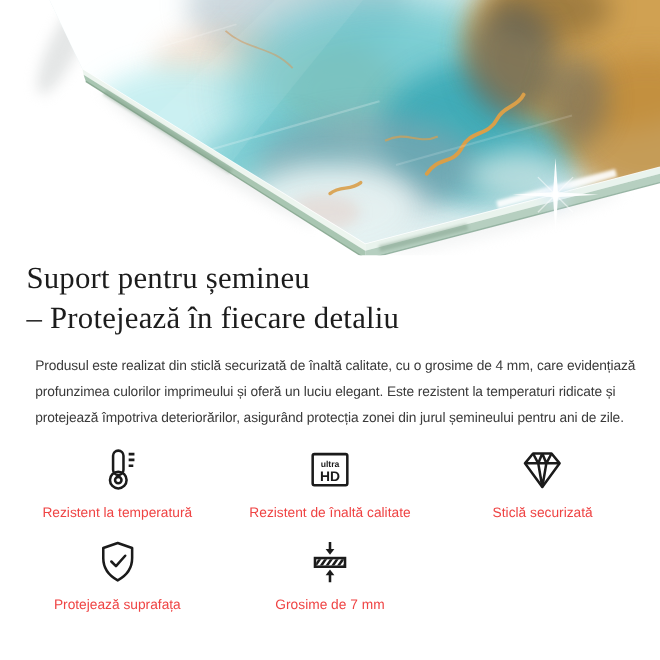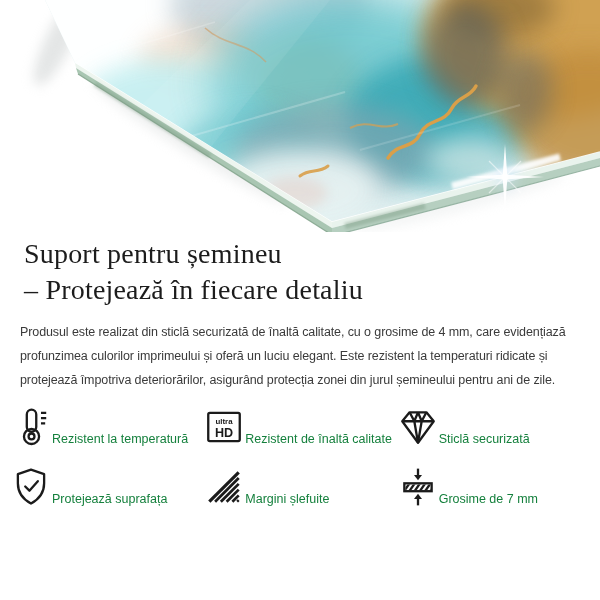--- a/index.html
+++ b/index.html
@@ -12,50 +12,50 @@
     margin: 4px 40px 0 24px;
     font-family: "Liberation Serif", "DejaVu Serif", serif;
     font-weight: 400;
     font-size: 28px;
     line-height: 36px;
     color: #1c1c1c;
     letter-spacing: 0.2px;
   }
 
   .desc {
-    margin: 12px 18px 0 20px;
+    margin: 12px 18px 0 32px;
     font-size: 12.5px;
     line-height: 24px;
     color: #3a3a3a;
     letter-spacing: -0.1px;
   }
 
   .features {
     display: grid;
     grid-template-columns: repeat(3, 1fr);
     margin: 12px 10px 0 10px;
     row-gap: 14px;
   }
   .feature {
     display: flex;
-    flex-direction: row;
+    flex-direction: column;
     align-items: center;
   }
   .icon-box {
     height: 46px;
     display: flex;
     align-items: center;
     justify-content: center;
   }
   .icon-box svg { display: block; }
   .f-label {
-    margin-top: 24px;
+    margin-top: 8px;
     font-size: 12.5px;
     line-height: 16px;
-    color: #15803d;
+    color: #ef4444;
     text-align: center;
     white-space: nowrap;
   }
   .ic { stroke: #1b1b1b; fill: none; stroke-width: 2.2; }
   .ic-fill { fill: #1b1b1b; stroke: none; }
   .ic-text { font-family: "Liberation Sans", sans-serif; font-weight: bold; fill: #1b1b1b; text-anchor: middle; }
 </style>
 </head>
 <body>
 
@@ -185,35 +185,20 @@
   <div class="feature">
     <div class="icon-box">
       <svg width="42" height="42" viewBox="0 0 40 40">
         <path class="ic" stroke-width="2.3" stroke-linejoin="round" d="M20,3.5 L32.5,7.8 L32.5,16.5 C32.5,25.5 27.5,31.8 20,35.8 C12.5,31.8 7.5,25.5 7.5,16.5 L7.5,7.8 Z"></path>
         <path class="ic" stroke-width="2.3" stroke-linecap="round" stroke-linejoin="round" d="M14.5,19.5 L18.5,23.5 L26.5,14.5"></path>
       </svg>
     </div>
     <span class="f-label">Protejează suprafața</span>
   </div>
 
-  <div class="feature">
-    <div class="icon-box">
-      <svg width="42" height="42" viewBox="0 0 40 40">
-        <g stroke="#1b1b1b" fill="none">
-          <line x1="6" y1="34" x2="34" y2="6" stroke-width="3"></line>
-          <line x1="11.5" y1="34" x2="34" y2="11.5" stroke-width="2.6"></line>
-          <line x1="17" y1="34" x2="34" y2="17" stroke-width="2.6"></line>
-          <line x1="22.5" y1="34" x2="34" y2="22.5" stroke-width="2.6"></line>
-          <line x1="28" y1="34" x2="34" y2="28" stroke-width="2.6"></line>
-          <line x1="32.5" y1="34" x2="34" y2="32.5" stroke-width="2.4"></line>
-        </g>
-      </svg>
-    </div>
-    <span class="f-label">Margini șlefuite</span>
-  </div>
 
   <div class="feature">
     <div class="icon-box">
       <svg width="42" height="42" viewBox="0 0 40 40">
         <defs>
             <clipPath id="barclip">
               <rect x="8" y="17.5" width="24" height="5.5"></rect>
             </clipPath>
           </defs>
         <g clip-path="url(#barclip)" stroke="#1b1b1b" stroke-width="2.2">

